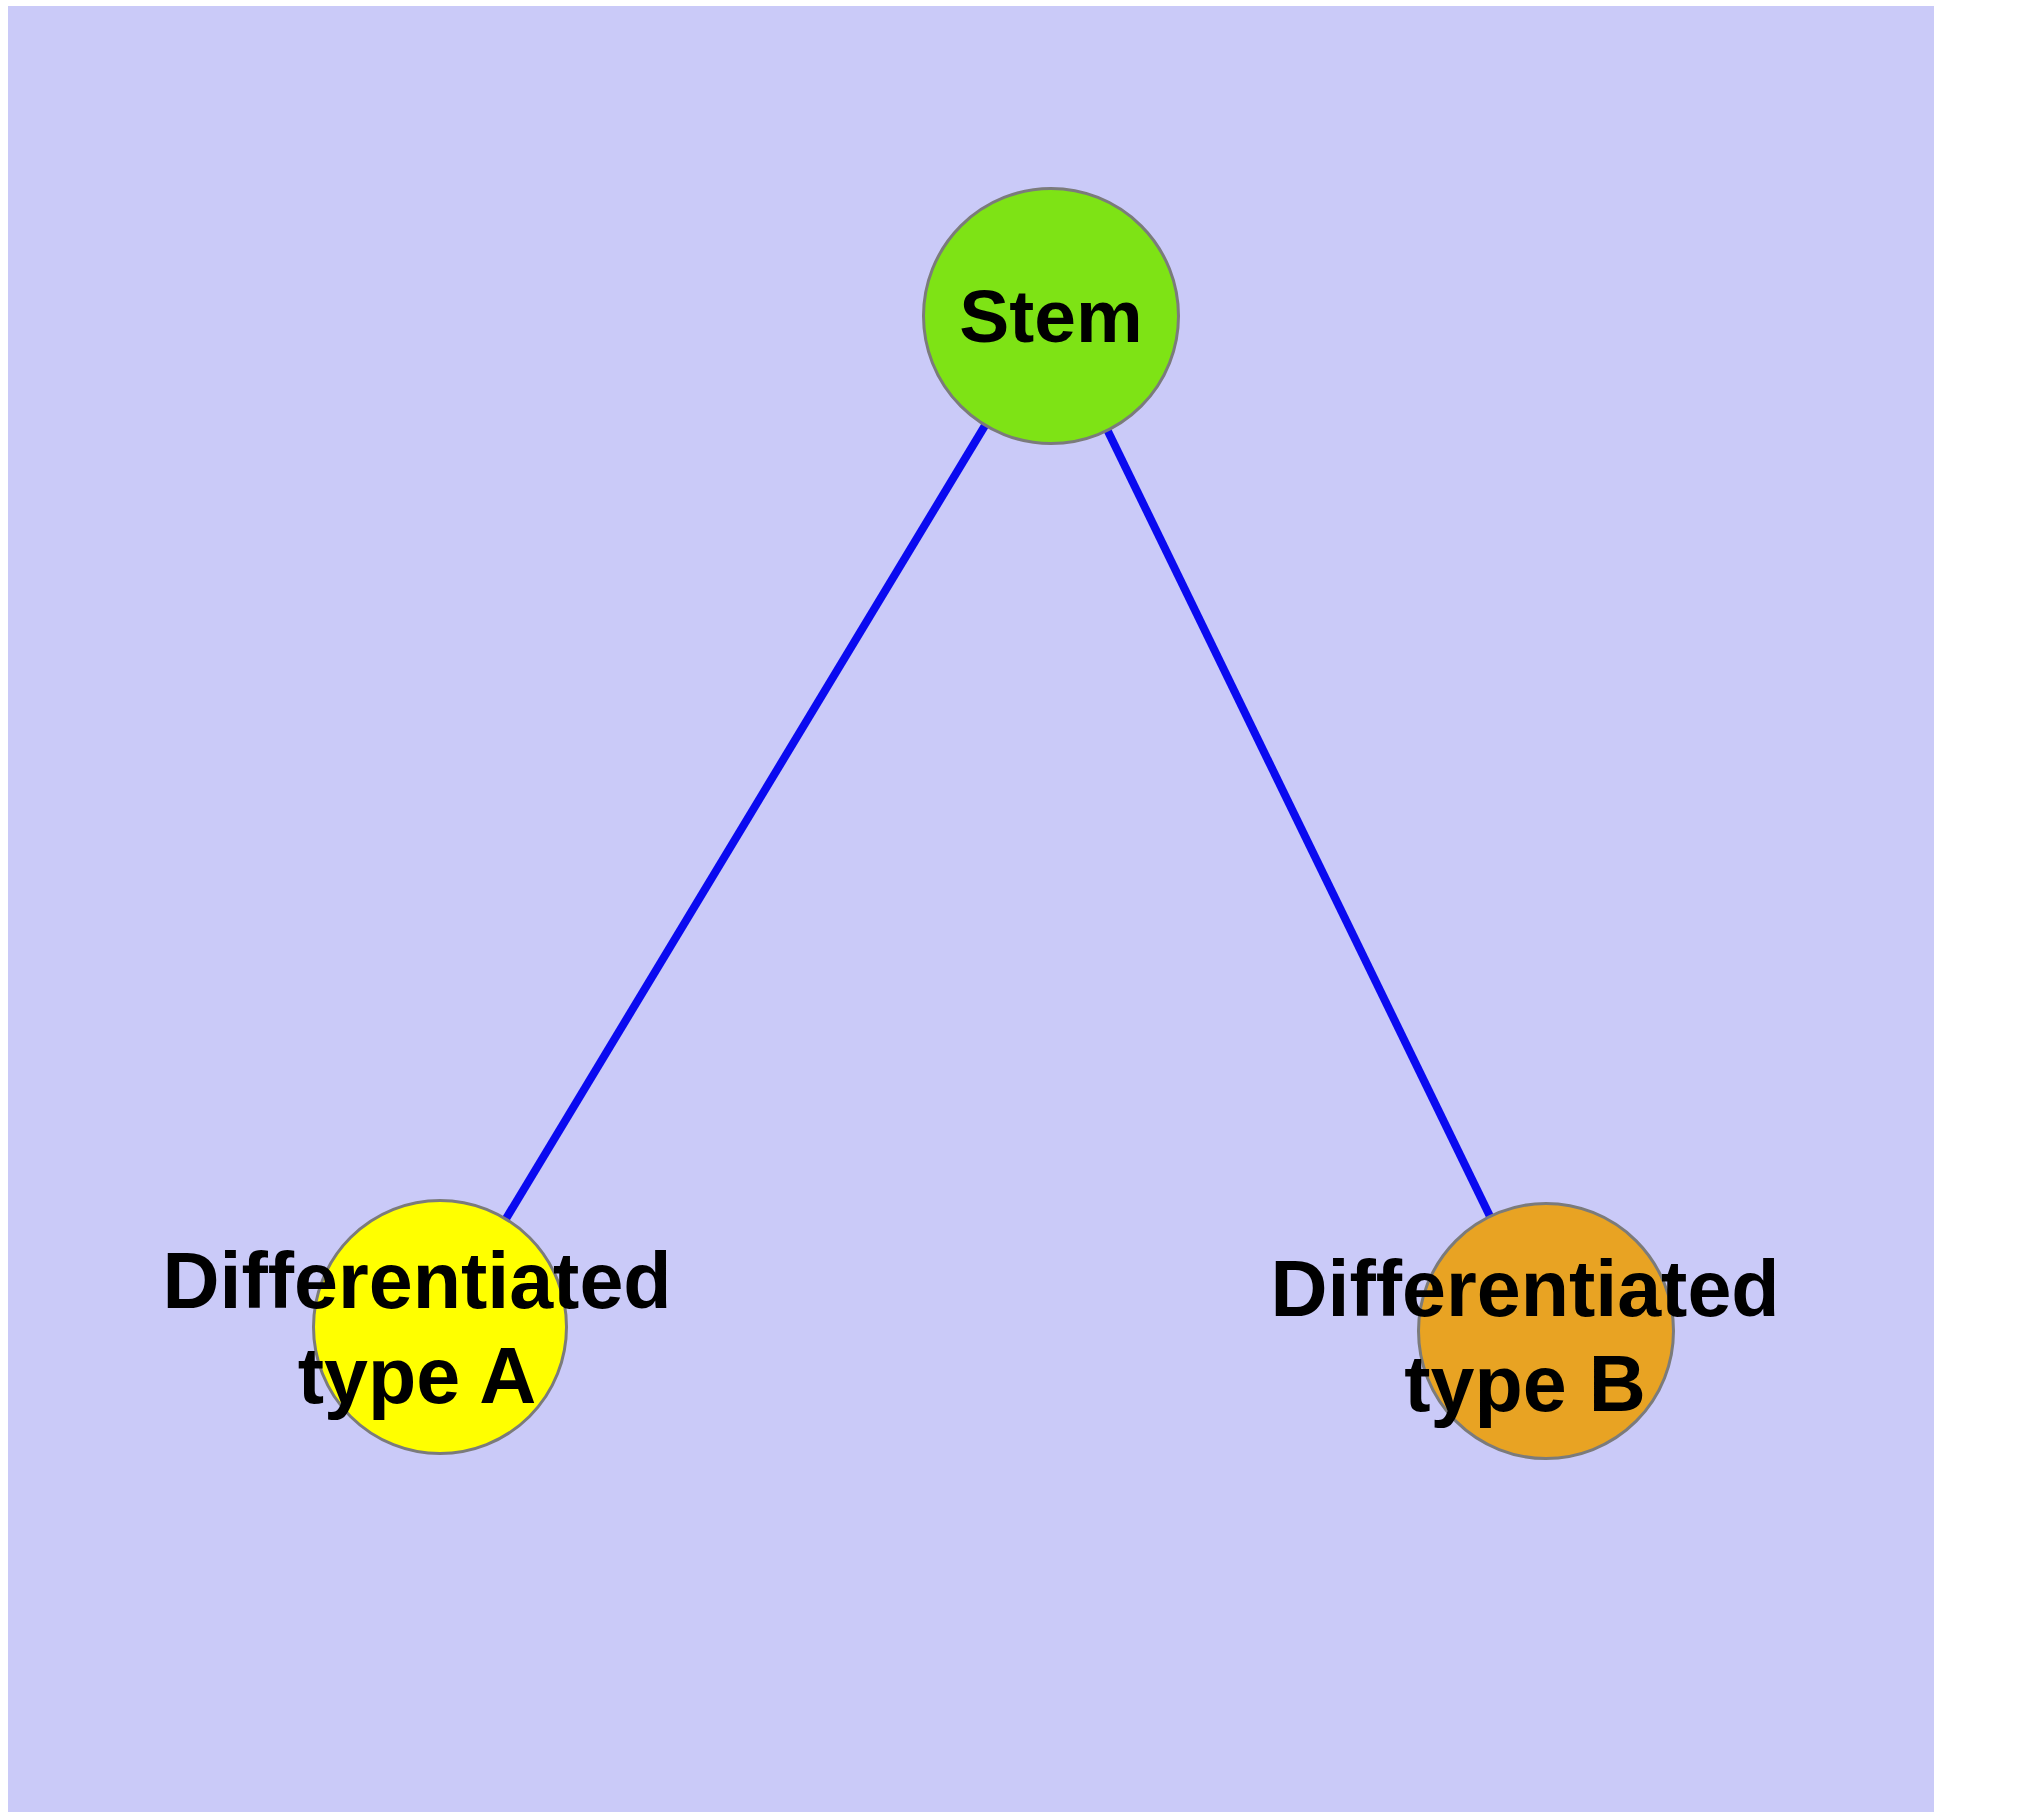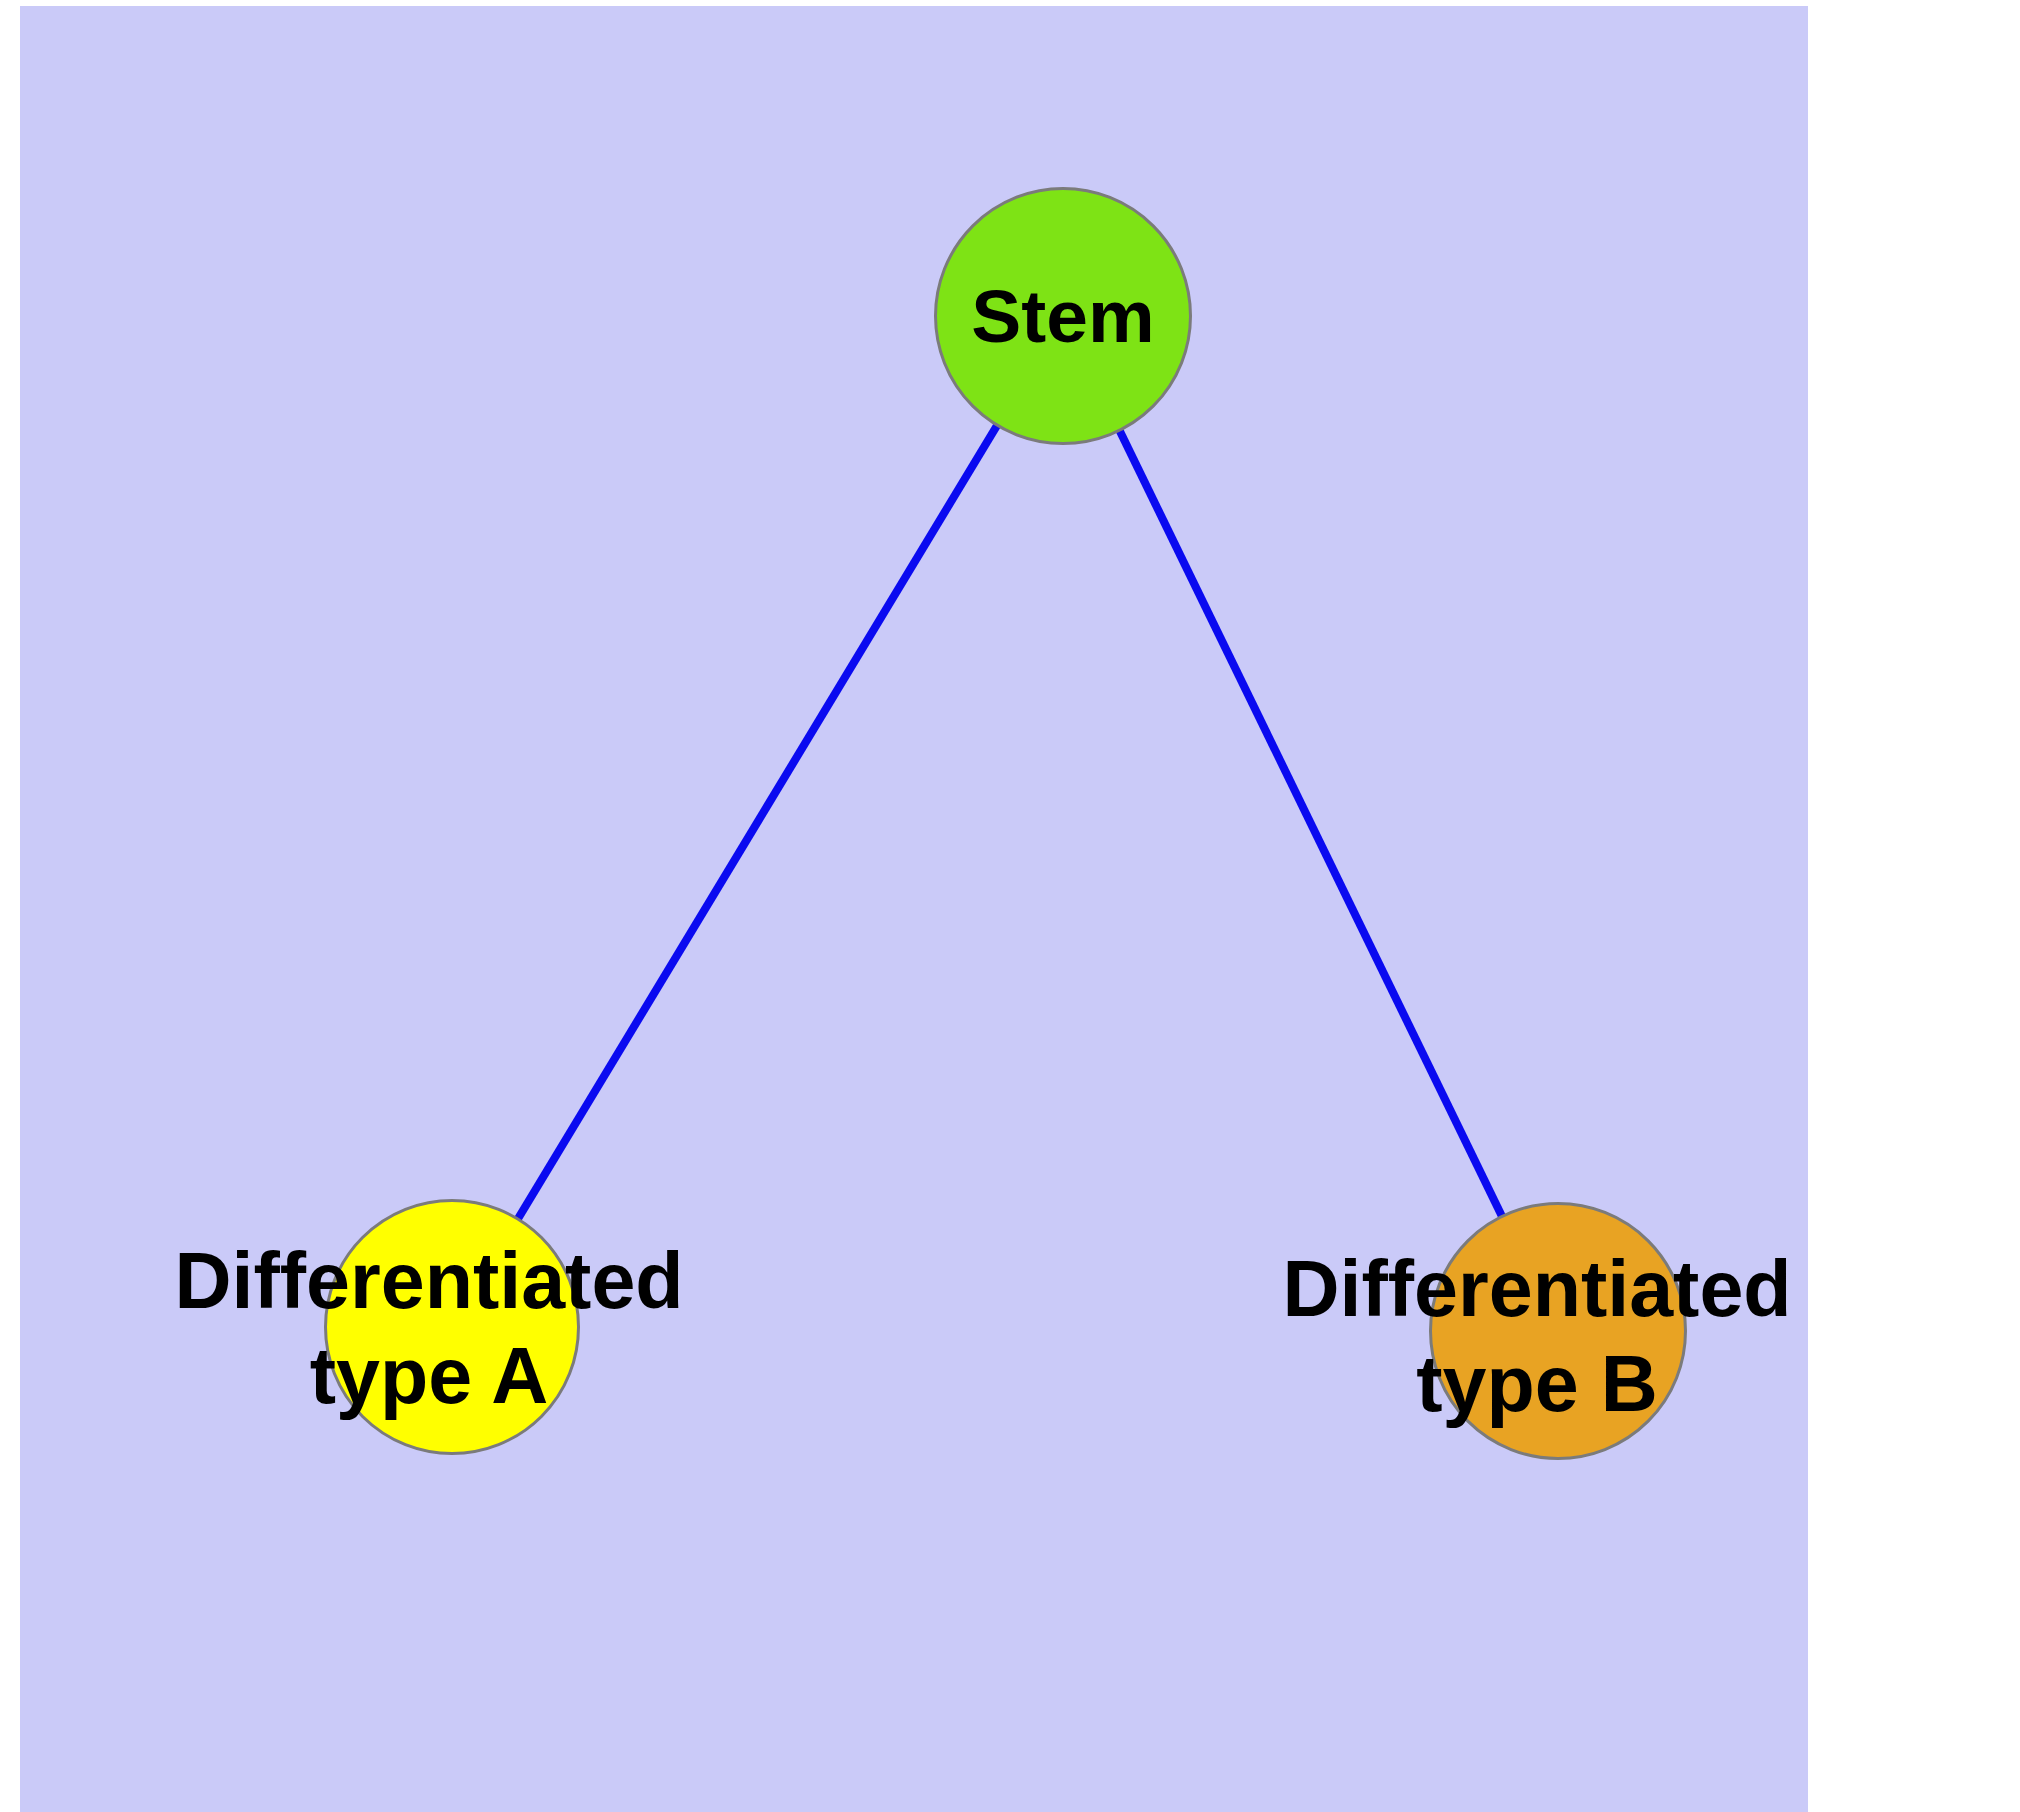--- a/index.html
+++ b/index.html
@@ -10,23 +10,23 @@
     width: 2021px;
     height: 1812px;
     overflow: hidden;
     background: #ffffff;
     font-family: "Liberation Sans", sans-serif;
   }
 
   
   .canvas {
     position: absolute;
-    left: 20px;
+    left: 8px;
     top: 6px;
-    width: 1788px;
+    width: 1926px;
     height: 1806px;
     background: #CACAF8;
   }
 
   .edges-svg {
     position: absolute;
     left: 0;
     top: 0;
     width: 2015px;
     height: 1806px;

